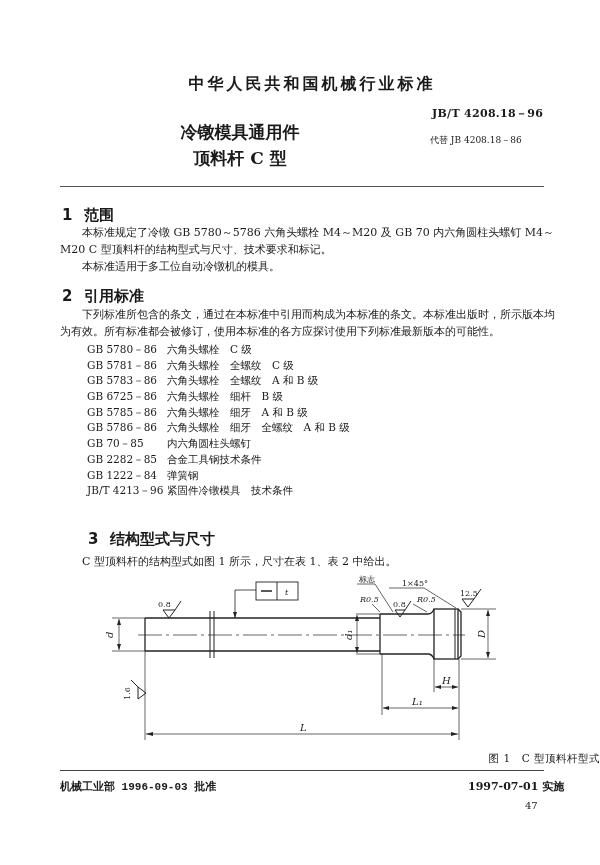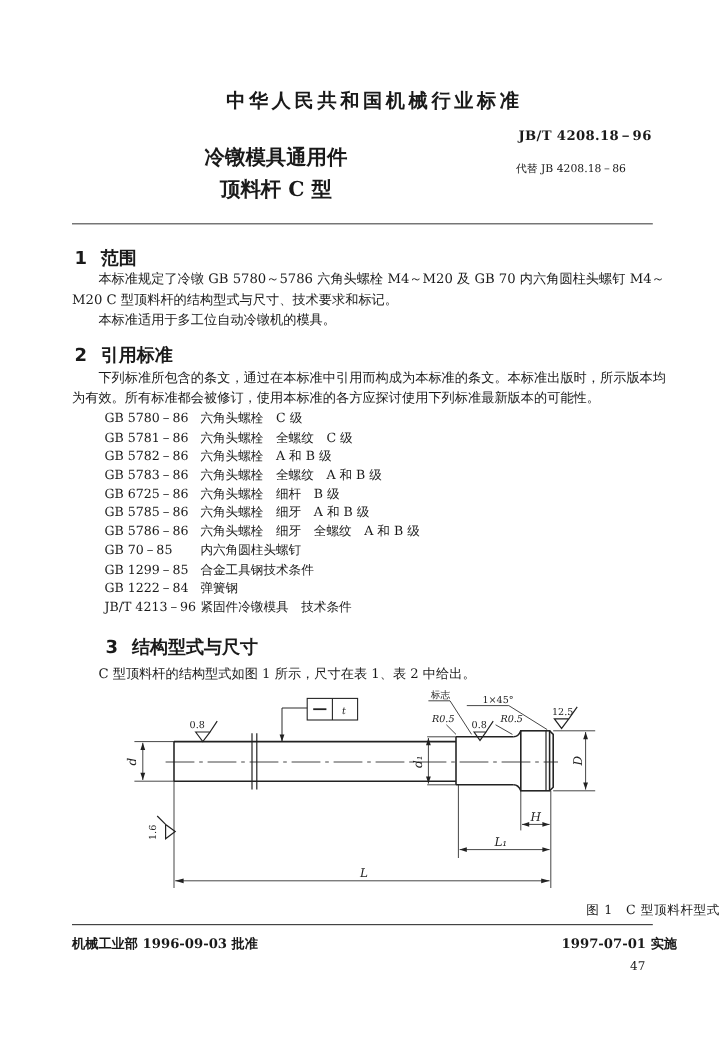--- a/index.html
+++ b/index.html
@@ -9,36 +9,36 @@
       font-family: "DejaVu Serif", "Liberation Serif", serif;
     }
     .abs { position: absolute; }
     .top-title {
       left: 0; width: 600px; top: 74px; text-align: center;
       font-family: "DejaVu Sans", "Liberation Sans", sans-serif;
       font-weight: bold; font-size: 16px; letter-spacing: 3px; padding-left: 12px;
     }
     .std-no { left: 432px; top: 106px; font-weight: bold; font-size: 11px; letter-spacing: 0.3px; }
     .replace { left: 430px; top: 134px; font-size: 9px; }
-    .title-main { left: 0; width: 460px; text-align: center; font-size: 17px; font-weight: bold; line-height: 26px; top: 119px; }
+    .title-main { left: 0; width: 460px; text-align: center; font-size: 17px; font-weight: bold; line-height: 26px; top: 119px; padding-left: 10px; }
     .rule-top { left: 60px; top: 186px; width: 484px; height: 1px; background: #555; }
     .sec-head {
       font-family: "DejaVu Sans", "Liberation Sans", sans-serif;
       font-weight: bold; font-size: 15px;
     }
     .sec-head .num { display: inline-block; width: 22px; }
     .para { font-size: 11px; line-height: 17px; width: 496px; left: 60px; }
     .indent { text-indent: 22px; }
     .ref-list { left: 87px; top: 342px; font-size: 10.5px; }
     .ref-row { height: 15.7px; line-height: 15.7px; white-space: nowrap; }
     .ref-code { display: inline-block; width: 80px; }
     .ref-title { display: inline-block; }
     .fig-caption { left: 0; width: 600px; text-align: right; top: 752px; font-size: 10.5px; letter-spacing: 0.5px; }
     .rule-bottom { left: 60px; top: 770px; width: 484px; height: 1px; background: #444; }
-    .footer-left { left: 60px; top: 779px; font-size: 11px; font-weight: bold; }
+    .footer-left { left: 60px; top: 779px; font-size: 11px; font-weight: bold; font-family: Liberation Mono, monospace; }
     .footer-right { left: 468px; top: 779px; font-size: 11px; font-weight: bold; }
     .page-no { left: 525px; top: 800px; font-size: 10px; }
     svg text { font-family: "DejaVu Serif", "Liberation Serif", serif; }
   </style>
 </head>
 <body>
 
 <div class="abs top-title">中华人民共和国机械行业标准</div>
 <div class="abs std-no">JB/T 4208.18－96</div>
 <div class="abs title-main">
@@ -55,27 +55,26 @@
 <div class="abs para indent" style="top:258px;">本标准适用于多工位自动冷镦机的模具。</div>
 
 <div class="abs sec-head" style="left:62px; top:287px;">
   <span class="num">2</span><span>引用标准</span>
 </div>
 <div class="abs para indent" style="top:306px;">下列标准所包含的条文，通过在本标准中引用而构成为本标准的条文。本标准出版时，所示版本均为有效。所有标准都会被修订，使用本标准的各方应探讨使用下列标准最新版本的可能性。</div>
 
 <div class="abs ref-list">
   <div class="ref-row"><span class="ref-code">GB 5780－86</span><span class="ref-title">六角头螺栓　C 级</span></div>
   <div class="ref-row"><span class="ref-code">GB 5781－86</span><span class="ref-title">六角头螺栓　全螺纹　C 级</span></div>
-  <div class="ref-row"><span class="ref-code">GB 5782－86</span><span class="ref-title">六角头螺栓　A 和 B 级</span></div>
   <div class="ref-row"><span class="ref-code">GB 5783－86</span><span class="ref-title">六角头螺栓　全螺纹　A 和 B 级</span></div>
   <div class="ref-row"><span class="ref-code">GB 6725－86</span><span class="ref-title">六角头螺栓　细杆　B 级</span></div>
   <div class="ref-row"><span class="ref-code">GB 5785－86</span><span class="ref-title">六角头螺栓　细牙　A 和 B 级</span></div>
   <div class="ref-row"><span class="ref-code">GB 5786－86</span><span class="ref-title">六角头螺栓　细牙　全螺纹　A 和 B 级</span></div>
   <div class="ref-row"><span class="ref-code">GB 70－85</span><span class="ref-title">内六角圆柱头螺钉</span></div>
-  <div class="ref-row"><span class="ref-code">GB 1299－85</span><span class="ref-title">合金工具钢技术条件</span></div>
+  <div class="ref-row"><span class="ref-code">GB 2282－85</span><span class="ref-title">合金工具钢技术条件</span></div>
   <div class="ref-row"><span class="ref-code">GB 1222－84</span><span class="ref-title">弹簧钢</span></div>
   <div class="ref-row"><span class="ref-code">JB/T 4213－96</span><span class="ref-title">紧固件冷镦模具　技术条件</span></div>
 </div>
 
 <div class="abs sec-head" style="left:64px; top:530px;margin-left:24px;">
   <span class="num">3</span><span>结构型式与尺寸</span>
 </div>
 <div class="abs para indent" style="top:553px;">C 型顶料杆的结构型式如图 1 所示，尺寸在表 1、表 2 中给出。</div>
 
 <svg class="abs" style="left:0; top:570px;" width="600" height="180" viewBox="0 570 600 180">

